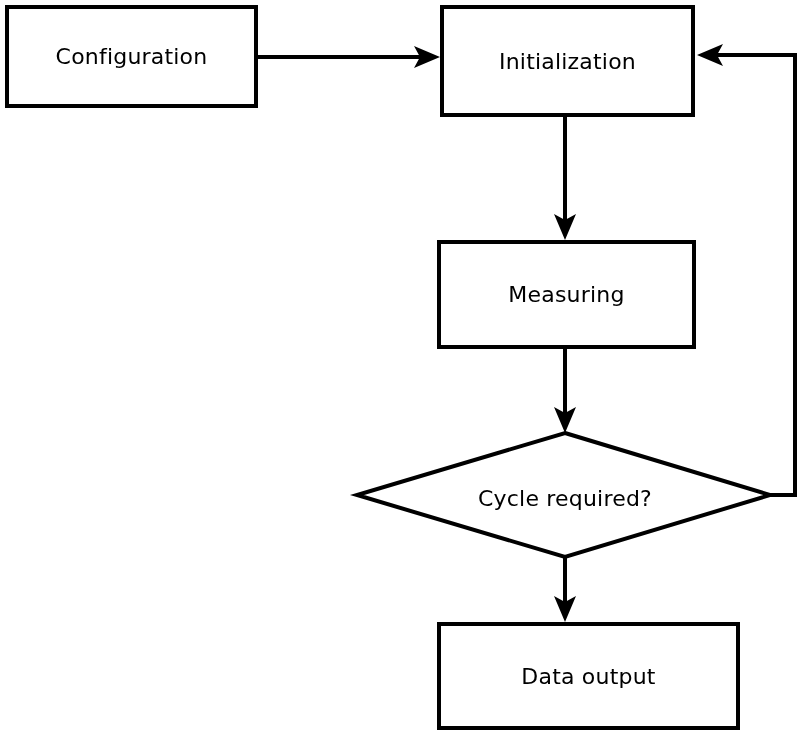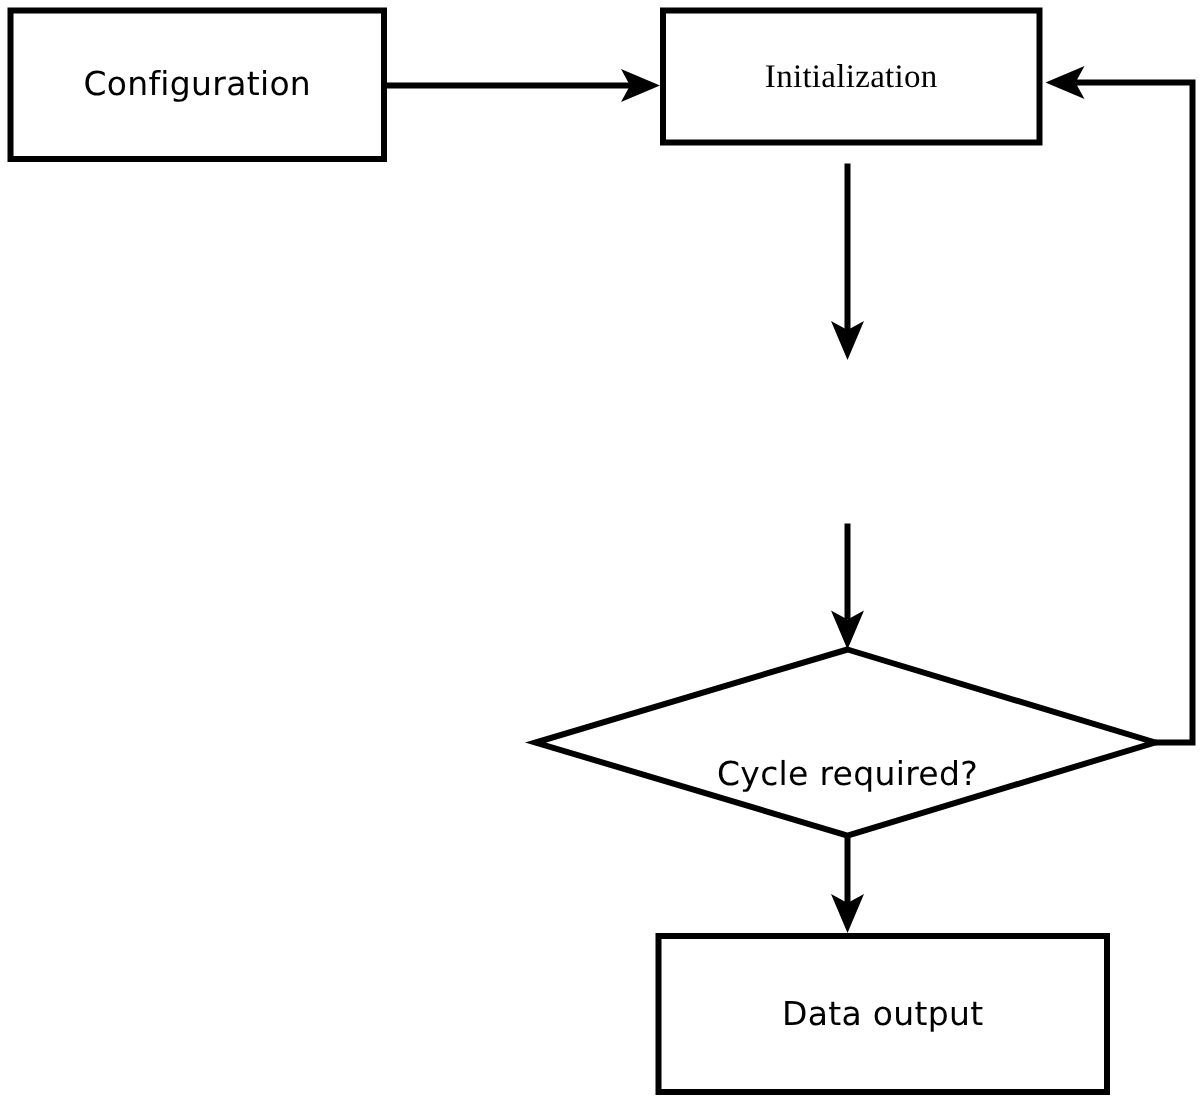--- a/index.html
+++ b/index.html
@@ -28,29 +28,29 @@
     position: absolute;
     background: var(--node-fill);
     border: 4px solid var(--line);
     display: flex;
     align-items: center;
     justify-content: center;
     font-size: 22px;
     letter-spacing: 0.2px;
   }
   .node-configuration { left: 5px;   top: 5px;   width: 253px; height: 103px; }
-  .node-initialization{ left: 440px; top: 5px;   width: 255px; height: 92px; font-family: Liberation Serif, serif; }
+  .node-initialization{ left: 440px; top: 5px;   width: 255px; height: 112px; }
   .node-measuring     { left: 437px; top: 240px; width: 259px; height: 109px; }
   .node-data-output   { left: 437px; top: 622px; width: 303px; height: 108px; }
   .diamond-label {
     position: absolute;
-    left: 415px; top: 504px;
+    left: 415px; top: 481px;
     width: 300px; height: 30px;
     display: flex;
-    align-items: flex-start;
+    align-items: flex-end;
     justify-content: center;
     font-size: 22px;
     letter-spacing: 0.2px;
   }
   svg line, svg polyline { stroke: var(--line); stroke-width: 4; fill: none; }
   svg polygon.shape { stroke: var(--line); stroke-width: 4; fill: var(--node-fill); }
   svg polygon.arrowhead { fill: var(--line); stroke: none; }
 </style>
 </head>
 <body>
@@ -78,20 +78,23 @@
   </svg>
 
   <div class="node node-configuration">
     <span>Configuration</span>
   </div>
 
   <div class="node node-initialization">
     <span>Initialization</span>
   </div>
 
+  <div class="node node-measuring">
+    <span>Measuring</span>
+  </div>
 
   <div class="diamond-label">
     <span>Cycle required?</span>
   </div>
 
   <div class="node node-data-output">
     <span>Data output</span>
   </div>
 
 </div>

